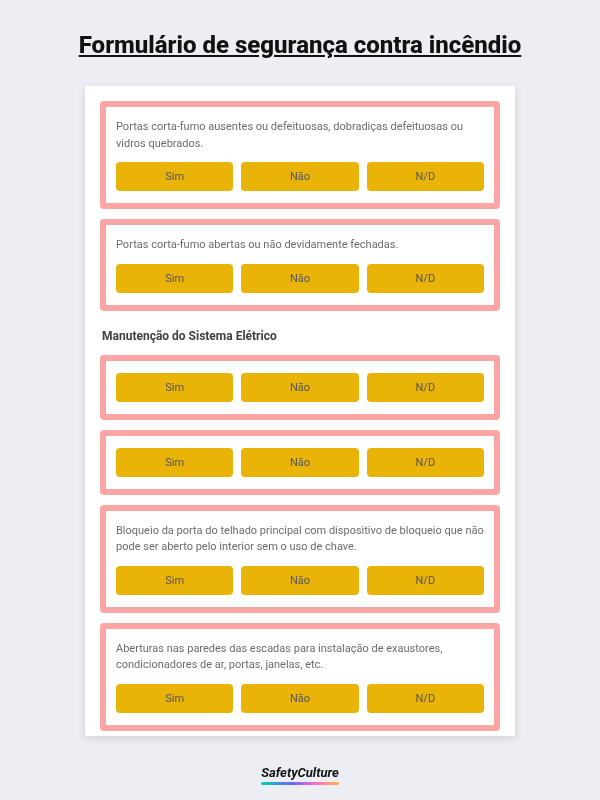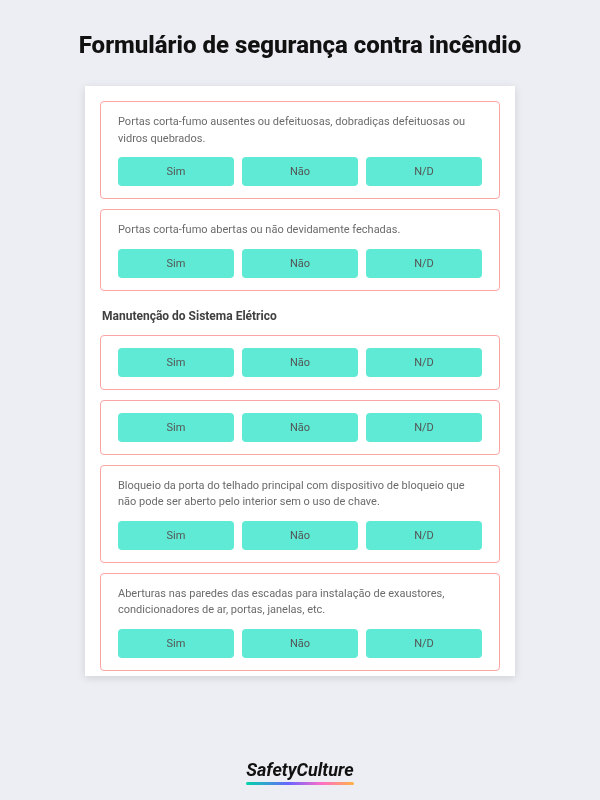--- a/index.html
+++ b/index.html
@@ -17,67 +17,68 @@
       align-items: center;
       padding: 30px 20px 15px;
     }
     .page-title {
       font-size: 24px;
       font-weight: 800;
       text-align: right;
       margin-bottom: 25px;
       line-height: 1.3;
       color: #111;
+      text-decoration: underline;
     }
     .form-card {
       background: #fff;
       width: 430px;
       box-shadow: 0 2px 8px rgba(0,0,0,0.12);
       padding: 15px 15px 5px;
       display: flex;
       flex-direction: column;
       gap: 10px;
     }
     .question-block {
-      border: 1px solid #fca5a5;
+      border: 6px solid #fca5a5;
       border-radius: 4px;
-      padding: 12px 17px;
+      padding: 12px 10px;
       background: #fff;
     }
     .question-text {
       font-size: 11px;
       color: #6b6b6b;
       line-height: 1.5;
       margin-bottom: 10px;
     }
     .options-row {
       display: flex;
       gap: 8px;
     }
     .option-btn {
       flex: 1;
-      background: #5eead4;
+      background: #eab308;
       border: none;
       border-radius: 4px;
       padding: 8px 0;
       font-size: 11px;
       color: #555;
       cursor: pointer;
       font-family: inherit;
     }
     .section-header {
       font-size: 12px;
       font-weight: 700;
       color: #404040;
       padding: 8px 2px 2px;
     }
     .footer-logo {
       margin-top: auto;
       padding-top: 20px;
-      font-size: 18px;
+      font-size: 13px;
       font-weight: 700;
       color: #111;
       font-style: italic;
       position: relative;
     }
     .footer-logo .underline {
       display: block;
       height: 3px;
       width: 100%;
       margin-top: 2px;

